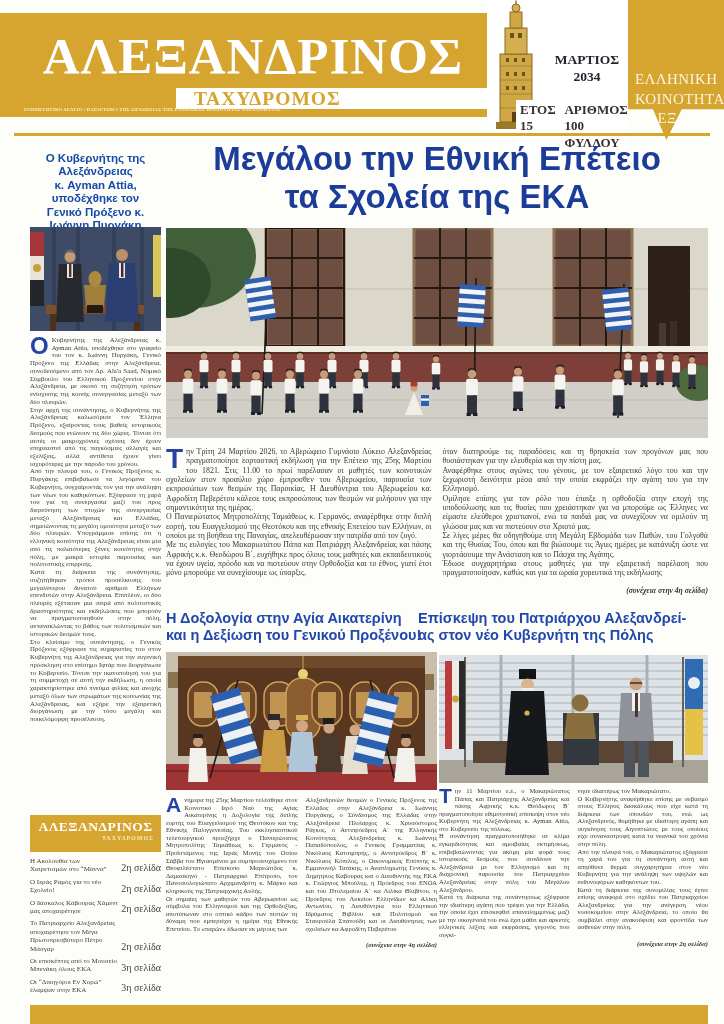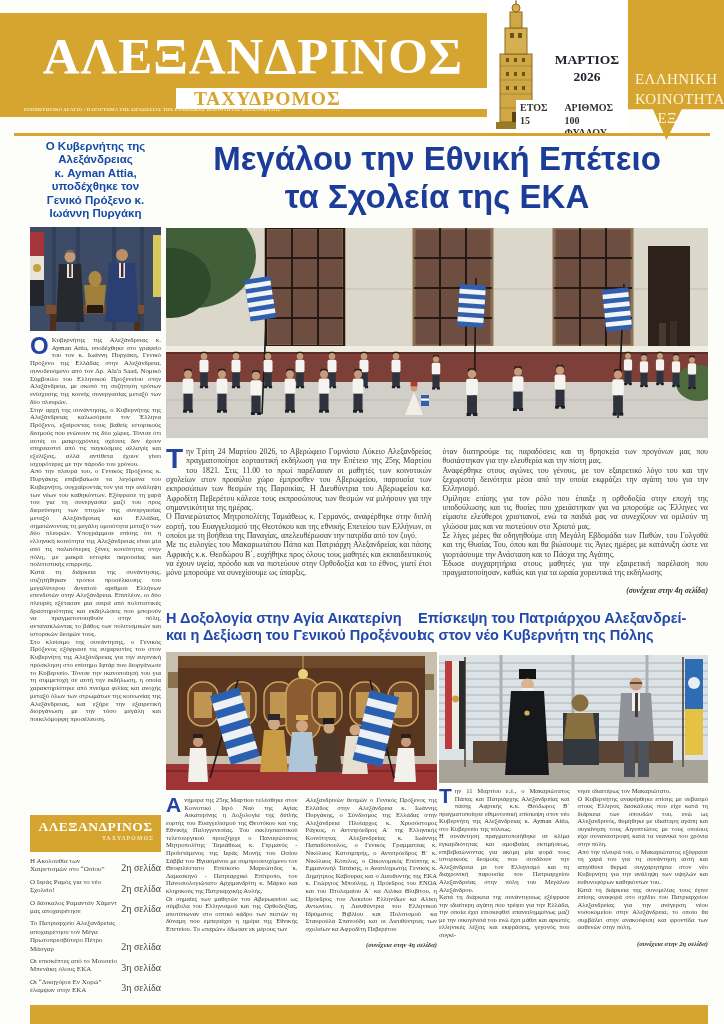--- a/index.html
+++ b/index.html
@@ -15,37 +15,37 @@
   .tachy-strip { left:176px; top:88px; width:311px; height:21px; background:#ffffff;
     color:#d5a52f; font-weight:bold; font-size:19.5px; line-height:21px;
     text-align:left; padding-left:18px; letter-spacing:1px; }
   .tagline { left:24px; top:107px; width:460px; color:#f8eecf; font-size:4.6px;
     font-weight:bold; letter-spacing:0.25px; }
   .pharos-box { left:487px; top:0; width:58px; height:132px; background:#ffffff; }
   .issue-box { left:545px; top:0; width:84px; height:133px; background:#ffffff; }
   .issue-month { margin-top:52px; text-align:center; color:#23242e; font-weight:bold;
     font-size:13.5px; line-height:1.25; white-space:pre-line; }
   .issue-meta { left:516px; top:100px; width:112px; display:flex; gap:6px;
-    color:#35322c; font-weight:bold; font-size:10px; line-height:1.25; background:#ffffff; padding:2px 0 2px 4px;}
+    color:#35322c; font-weight:bold; font-size:13px; line-height:1.25; background:#ffffff; padding:2px 0 2px 4px;}
   .issue-meta .right { white-space:pre-line; }
   .community-block { left:628px; top:0; width:96px; height:140px; background:#d5a52f;
     clip-path:polygon(0 0,100% 0,100% 78%,56% 78%,40% 100%,26% 78%,0 78%); }
   .community-text { padding:26px 4px 0 7px; color:#fdf4dd; font-weight:normal;
     font-size:15px; line-height:1.3; letter-spacing:0.4px; white-space:pre-line;margin-top:44px; }
   .gold-rule { left:14px; top:133px; width:696px; height:3px; background:#d5a52f; }
 
   
   .prelines { white-space:pre-line; }
   .bodytxt { color:#3a372f; text-align:justify; }
   .dropcap { float:left; font-family:"Liberation Sans", sans-serif; font-weight:bold;
     color:#2443a4; line-height:0.78; margin:1px 3px 0 0; }
   .contnote { font-weight:bold; font-style:italic; text-align:right; margin-top:9px; }
 
   
-  .left-title { left:30px; top:140px; width:131px; color:#164aa8;
+  .left-title { left:30px; top:152px; width:131px; color:#164aa8;
     font-family:"Liberation Sans", sans-serif; font-weight:bold; font-size:11.5px;
     line-height:1.17; text-align:center; }
   .consul-photo { left:30px; top:227px; width:131px; height:104px; }
   .left-body { left:30px; top:336px; width:131px; font-size:6.8px; line-height:1.14; }
   .left-body .dropcap { font-size:24px; }
 
   
   .index-head { left:30px; top:815px; width:131px; height:37px; background:#d5a52f; }
   .index-head-title { text-align:center; color:#ffffff; font-weight:bold;
     font-size:13.5px; letter-spacing:0.5px; padding-top:4px; }
@@ -114,21 +114,21 @@
     <rect x="23" y="33" width="4" height="5" fill="#6e5318"></rect>
       <rect x="31" y="33" width="4" height="5" fill="#6e5318"></rect>
     <rect x="23" y="12" width="12" height="16" fill="#cfa845" stroke="#8a6a20" stroke-width="1"></rect>
     <circle cx="29" cy="8" r="4" fill="#d6b050" stroke="#8a6a20" stroke-width="1"></circle>
     <line x1="29" y1="0.5" x2="29" y2="4" stroke="#8a6a20" stroke-width="1.4"></line>
   </svg>
 </div>
 
 <div class="abs issue-box">
   <div class="issue-month prelines">ΜΑΡΤΙΟΣ
-2026</div>
+2034</div>
 </div>
 <div class="abs issue-meta">
   <span>ΕΤΟΣ 15</span>
   <span class="right prelines">ΑΡΙΘΜΟΣ 100
 ΦΥΛΛΟΥ</span>
 </div>
 <div class="abs community-block">
   <div class="community-text">ΕΛΛΗΝΙΚΗ
 ΚΟΙΝΟΤΗΤΑ
 ΑΛΕΞΑΝΔΡΕΙΑΣ</div>
@@ -179,29 +179,29 @@
 Κατά τη διάρκεια της συνάντησης, συζητήθηκαν τρόποι προσέλκυσης του μεγαλύτερου δυνατού αριθμού Ελλήνων επενδυτών στην Αλεξάνδρεια. Επιπλέον, οι δύο πλευρές εξέτασαν μια σειρά από πολιτιστικές δραστηριότητες και εκδηλώσεις που μπορούν να πραγματοποιηθούν στην πόλη, αντανακλώντας το βάθος των πολιτισμικών και ιστορικών δεσμών τους.
 Στο κλείσιμο της συνάντησης, ο Γενικός Πρόξενος εξέφρασε τις ευχαριστίες του στον Κυβερνήτη της Αλεξάνδρειας για την ευγενική πρόσκληση στο επίσημο Ιφτάρ που διοργάνωσε το Κυβερνείο. Τόνισε την ικανοποίησή του για τη συμμετοχή σε αυτή την εκδήλωση, η οποία χαρακτηρίστηκε από πνεύμα φιλίας και ανοχής μεταξύ όλων των στρωμάτων της κοινωνίας της Αλεξάνδρειας, και εξήρε την εξαιρετική διοργάνωση με την τόσο μεγάλη και ποικιλόμορφη προσέλευση.</span>
 </div>
 
 <div class="abs index-head">
   <div class="index-head-title">ΑΛΕΞΑΝΔΡΙΝΟΣ</div>
   <div class="index-head-sub">ΤΑΧΥΔΡΟΜΟΣ</div>
 </div>
 <div class="abs index-list">
   <div class="idx-item">
-    <span class="idx-label">Η Ακολουθία των Χαιρετισμών στο “Οσίου”</span>
+    <span class="idx-label">Η Ακολουθία των Χαιρετισμών στο “Μάννα”</span>
     <span class="idx-page">2η σελίδα</span>
   </div>
   <div class="idx-item">
     <span class="idx-label">Ο Ιεράς Ραμός για το νέο Σχολείο!</span>
     <span class="idx-page">2η σελίδα</span>
   </div>
   <div class="idx-item">
-    <span class="idx-label">Ο δάσκαλος Ραμαντάν Χάμεντ μας αποχαιρέτησε</span>
+    <span class="idx-label">Ο δάσκαλος Κάβουρας Χάμεντ μας αποχαιρέτησε</span>
     <span class="idx-page">2η σελίδα</span>
   </div>
   <div class="idx-item">
     <span class="idx-label">Το Πατριαρχείο Αλεξανδρείας αποχαιρέτησε τον Μέγα Πρωτοπρεσβύτερο Πέτρο Μάσγαρ</span>
     <span class="idx-page">2η σελίδα</span>
   </div>
   <div class="idx-item">
     <span class="idx-label">Οι επισκέπτες από το Μουσείο Μπενάκη όλους ΕΚΑ</span>
     <span class="idx-page">3η σελίδα</span>
   </div>

